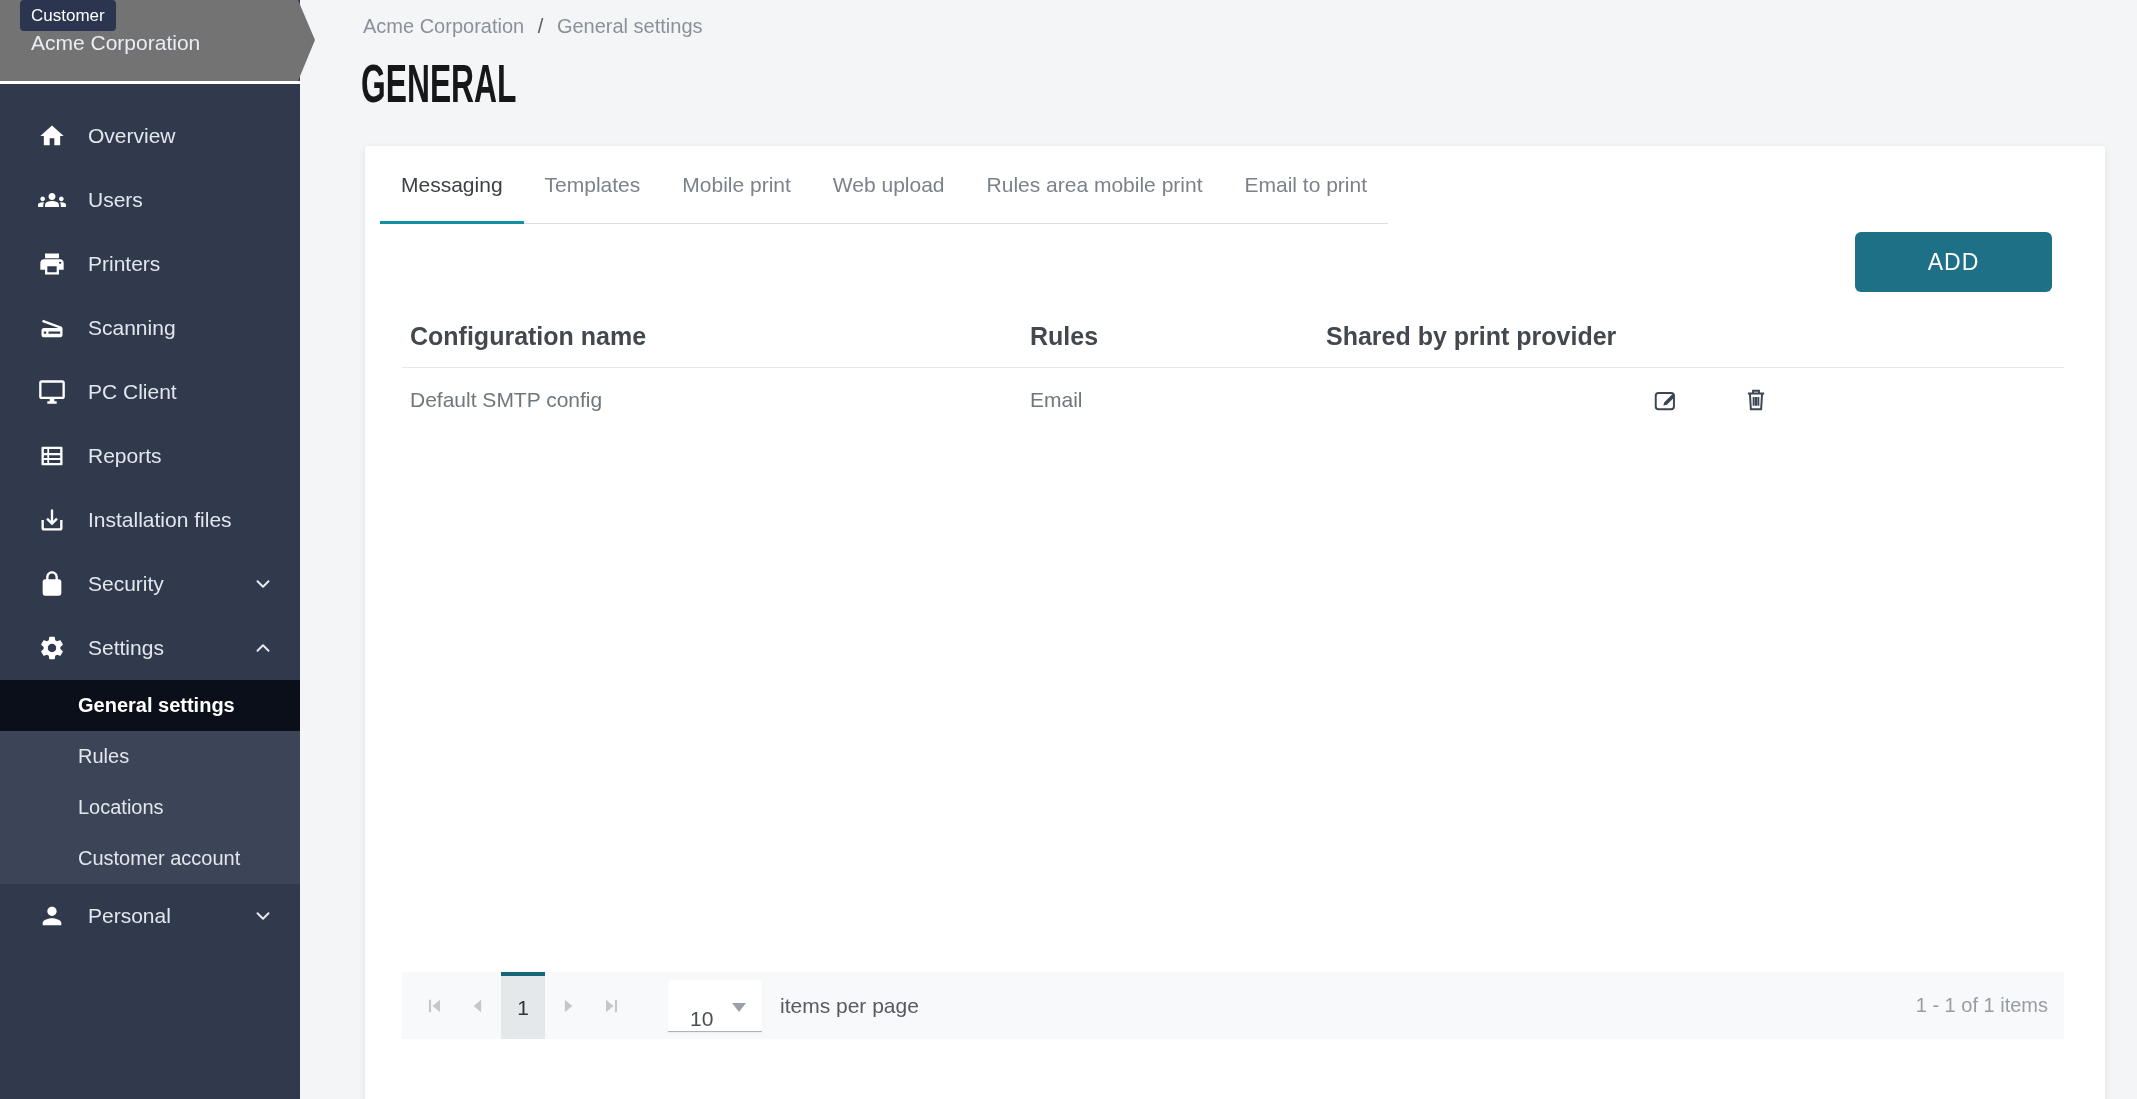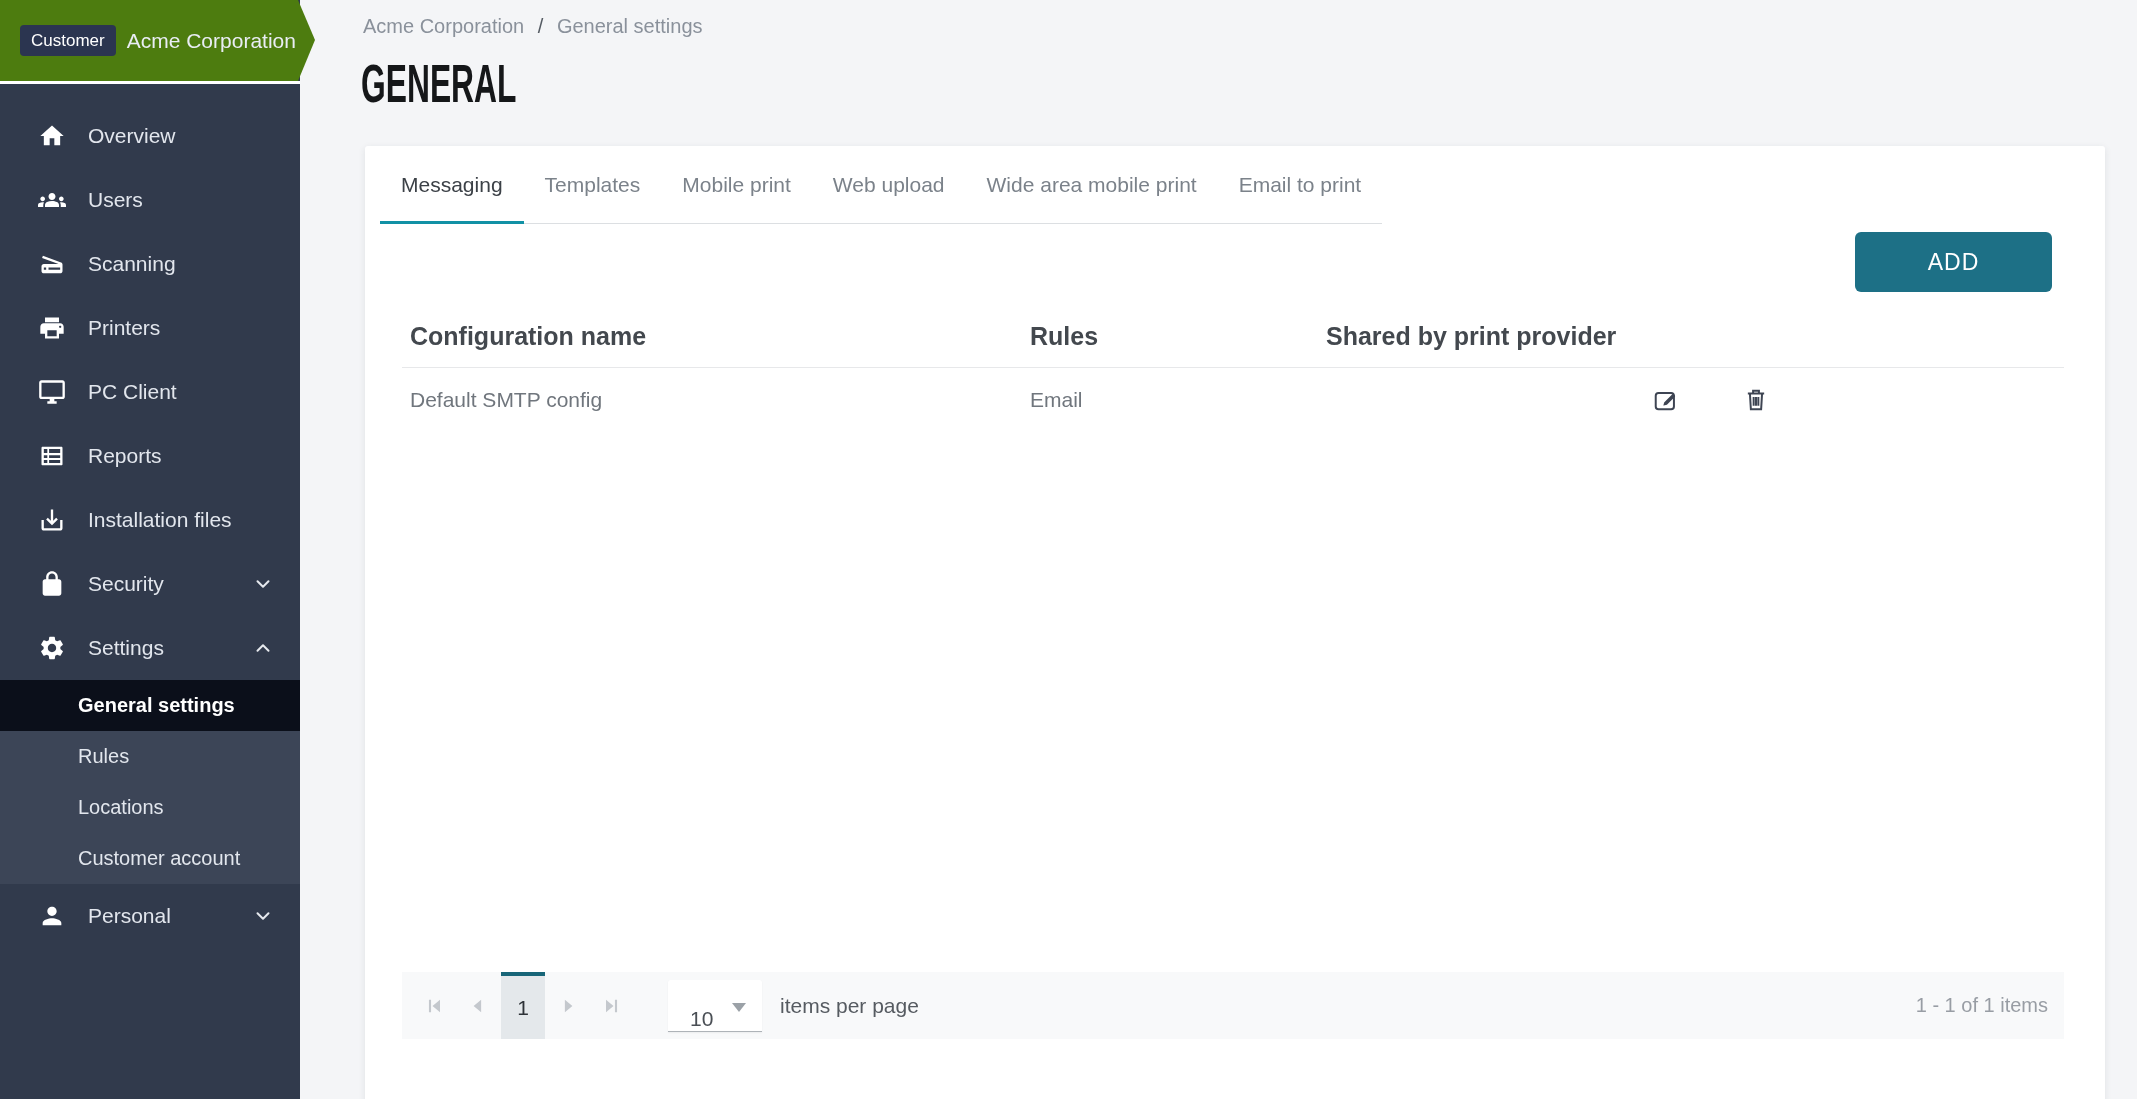--- a/index.html
+++ b/index.html
@@ -12,23 +12,23 @@
   }
   .app { position:relative; width:2137px; height:1099px; }
 
   
   .sidebar {
     position:absolute; left:0; top:0; width:300px; height:1099px;
     background:#313a4c; z-index:2;
   }
   .brand-band {
     position:absolute; left:0; top:0; width:316px; height:81px;
-    background:#4d7c0f;
+    background:#737373;
     clip-path:polygon(0 0, 298px 0, 315px 40px, 298px 81px, 0 81px);
-    display:flex; align-items:center; padding-left:20px;
+    display:flex; align-items:flex-start; padding-left:20px;flex-direction:column;
   }
   .brand-divider {
     position:absolute; left:0; top:81px; width:300px; height:3px; background:#ffffff;
   }
   .badge {
     background:#2b3550; color:#ffffff; font-size:17px; line-height:1;
     padding:7px 11px; border-radius:4px; white-space:nowrap;
   }
   .brand-name {
     color:#e9edf4; font-size:21px; margin-left:11px; white-space:nowrap;
@@ -146,30 +146,30 @@
 
       <div class="nav-item">
         <svg class="ic" viewBox="0 0 24 24">
             <path fill="#ffffff" d="M12 12.75c1.63 0 3.07.39 4.24.9 1.08.48 1.76 1.56 1.76 2.73V18H6v-1.61c0-1.18.68-2.26 1.76-2.73 1.17-.52 2.61-.91 4.24-.91zM4 13c1.1 0 2-.9 2-2s-.9-2-2-2-2 .9-2 2 .9 2 2 2zm1.13 1.1c-.37-.06-.74-.1-1.13-.1-.99 0-1.93.21-2.78.58C.48 14.9 0 15.62 0 16.43V18h4.5v-1.61c0-.83.23-1.61.63-2.29zM20 13c1.1 0 2-.9 2-2s-.9-2-2-2-2 .9-2 2 .9 2 2 2zm4 3.43c0-.81-.48-1.53-1.22-1.85-.85-.37-1.79-.58-2.78-.58-.39 0-.76.04-1.13.1.4.68.63 1.46.63 2.29V18H24v-1.57zM12 6c1.66 0 3 1.34 3 3s-1.34 3-3 3-3-1.34-3-3 1.34-3 3-3z"></path>
           </svg>
         <span>Users</span>
       </div>
 
       <div class="nav-item">
         <svg class="ic" viewBox="0 0 24 24">
+            <path fill="#ffffff" d="M19 8H5c-1.66 0-3 1.34-3 3v6h4v4h12v-4h4v-6c0-1.66-1.34-3-3-3zm-3 11H8v-5h8v5zm3-7c-.55 0-1-.45-1-1s.45-1 1-1 1 .45 1 1-.45 1-1 1zm-1-9H6v4h12V3z"></path>
+          </svg>
+        <span>Printers</span>
+      </div>
+
+      <div class="nav-item">
+        <svg class="ic" viewBox="0 0 24 24">
             <path fill="#ffffff" d="M19.8 10.7L4.2 5l-.7 1.9L17.6 12H5c-1.1 0-2 .9-2 2v4c0 1.1.9 2 2 2h14c1.1 0 2-.9 2-2v-5.5c0-.8-.5-1.6-1.2-1.8zM7 17H5v-2h2v2zm12 0H9v-2h10v2z"></path>
           </svg>
         <span>Scanning</span>
-      </div>
-
-      <div class="nav-item">
-        <svg class="ic" viewBox="0 0 24 24">
-            <path fill="#ffffff" d="M19 8H5c-1.66 0-3 1.34-3 3v6h4v4h12v-4h4v-6c0-1.66-1.34-3-3-3zm-3 11H8v-5h8v5zm3-7c-.55 0-1-.45-1-1s.45-1 1-1 1 .45 1 1-.45 1-1 1zm-1-9H6v4h12V3z"></path>
-          </svg>
-        <span>Printers</span>
       </div>
 
       <div class="nav-item">
         <svg class="ic" viewBox="0 0 24 24">
             <path fill="#ffffff" d="M21 2H3c-1.1 0-2 .9-2 2v12c0 1.1.9 2 2 2h7v2H8v2h8v-2h-2v-2h7c1.1 0 2-.9 2-2V4c0-1.1-.9-2-2-2zm0 14H3V4h18v12z"></path>
           </svg>
         <span>PC Client</span>
       </div>
 
       <div class="nav-item">
@@ -244,21 +244,21 @@
 
     <h1 class="page-title">GENERAL</h1>
 
     <section class="card">
 
       <div class="tabs">
         <div class="tab active">Messaging</div>
         <div class="tab">Templates</div>
         <div class="tab">Mobile print</div>
         <div class="tab">Web upload</div>
-        <div class="tab">Wide area mobile print</div>
+        <div class="tab">Rules area mobile print</div>
         <div class="tab">Email to print</div>
       </div>
 
       <button class="add-btn">ADD</button>
 
       <div class="table">
         <div class="trow thead">
           <div class="cell">Configuration name</div>
           <div class="cell">Rules</div>
           <div class="cell">Shared by print provider</div>

